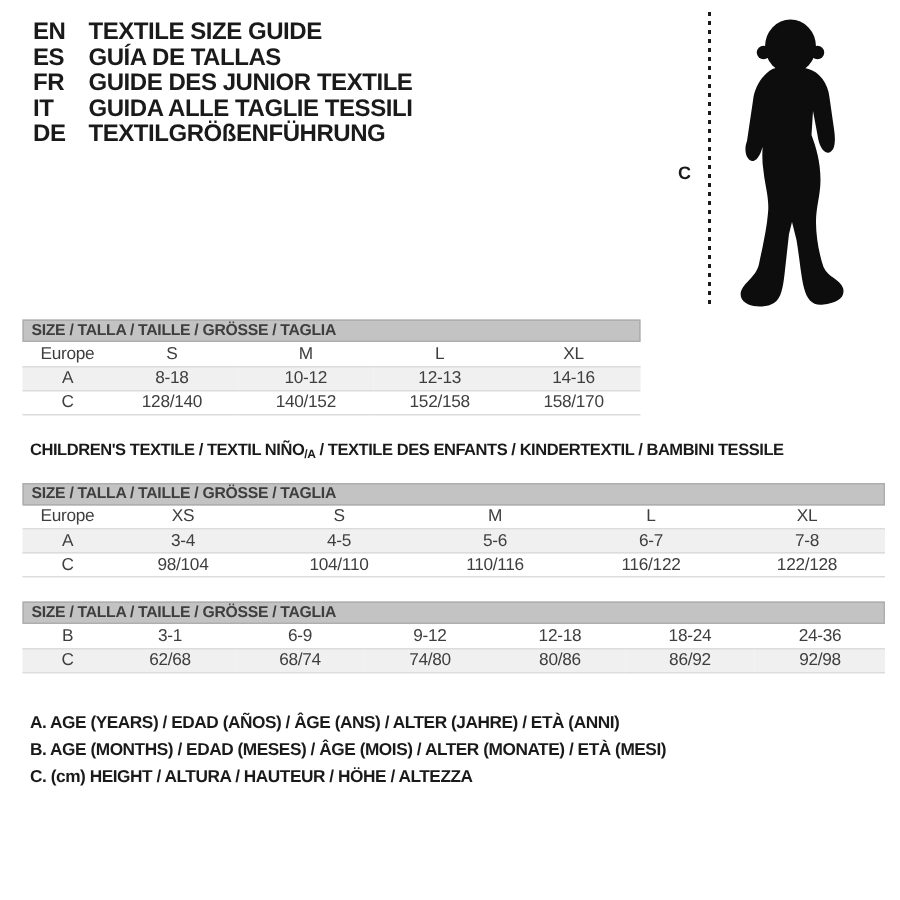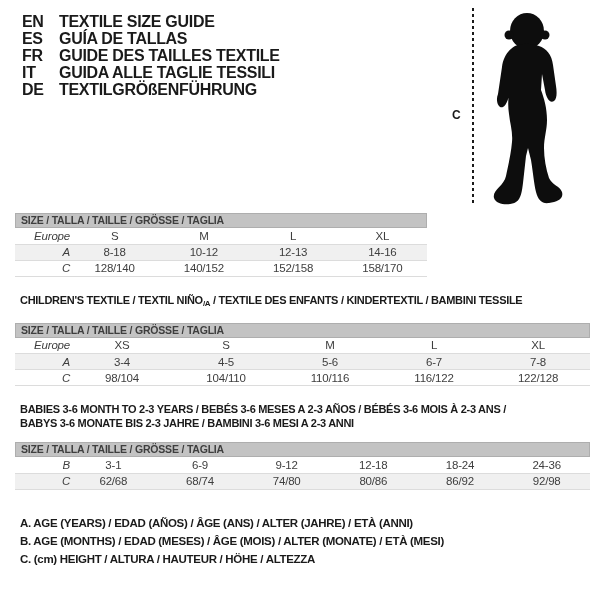--- a/index.html
+++ b/index.html
@@ -58,21 +58,21 @@
     border-collapse:collapse;table-layout:fixed;
     font-size:11.5px;color:var(--text-cell);
   }
   .w1{width:412px;}
   .w23{width:575px;}
   .size-table td{
     height:16px;padding:0;text-align:center;
     border-bottom:1px solid var(--row-border);
     letter-spacing:-0.2px;white-space:nowrap;
   }
-  .size-table td.lbl{text-align:right;padding-left:5px;font-style:italic;}
+  .size-table td.lbl{text-align:center;padding-left:5px;}
   .size-table col.c-label{width:55px;}
   .size-table tr.alt td{background:var(--alt-row-bg);}
 
   
   .footnotes{margin:24px 0 0 5px;}
   .footnote{
     line-height:18px;font-size:11.5px;font-weight:700;letter-spacing:-0.3px;
     color:var(--text-dark);white-space:nowrap;
   }
 </style>
@@ -82,21 +82,21 @@
 <div class="page">
 
   <div class="lang-list">
     <div class="lang-row">
       <span class="lang-code">EN</span><span class="lang-title">TEXTILE SIZE GUIDE</span>
     </div>
     <div class="lang-row">
       <span class="lang-code">ES</span><span class="lang-title">GUÍA DE TALLAS</span>
     </div>
     <div class="lang-row">
-      <span class="lang-code">FR</span><span class="lang-title">GUIDE DES TAILLES TEXTILE</span>
+      <span class="lang-code">FR</span><span class="lang-title">GUIDE DES JUNIOR TEXTILE</span>
     </div>
     <div class="lang-row">
       <span class="lang-code">IT</span><span class="lang-title">GUIDA ALLE TAGLIE TESSILI</span>
     </div>
     <div class="lang-row">
       <span class="lang-code">DE</span><span class="lang-title">TEXTILGRÖßENFÜHRUNG</span>
     </div>
   </div>
 
   <div class="figure">
@@ -190,24 +190,20 @@
           <td>104/110</td>
           <td>110/116</td>
           <td>116/122</td>
           <td>122/128</td>
         </tr>
         </tbody>
       </table>
     </section>
 
     <section class="tbl-section">
-      <h3 class="tbl-title">
-        <span style="display:block">BABIES 3-6 MONTH TO 2-3 YEARS / BEBÉS 3-6 MESES A 2-3 AÑOS / BÉBÉS 3-6 MOIS À 2-3 ANS /</span>
-        <span style="display:block">BABYS 3-6 MONATE BIS 2-3 JAHRE / BAMBINI 3-6 MESI A 2-3 ANNI</span>
-      </h3>
       <div class="size-band w23">SIZE / TALLA / TAILLE / GRÖSSE / TAGLIA</div>
       <table class="size-table w23">
         <colgroup>
             <col class="c-label">
             <col>
             <col>
             <col>
             <col>
             <col>
             <col>

